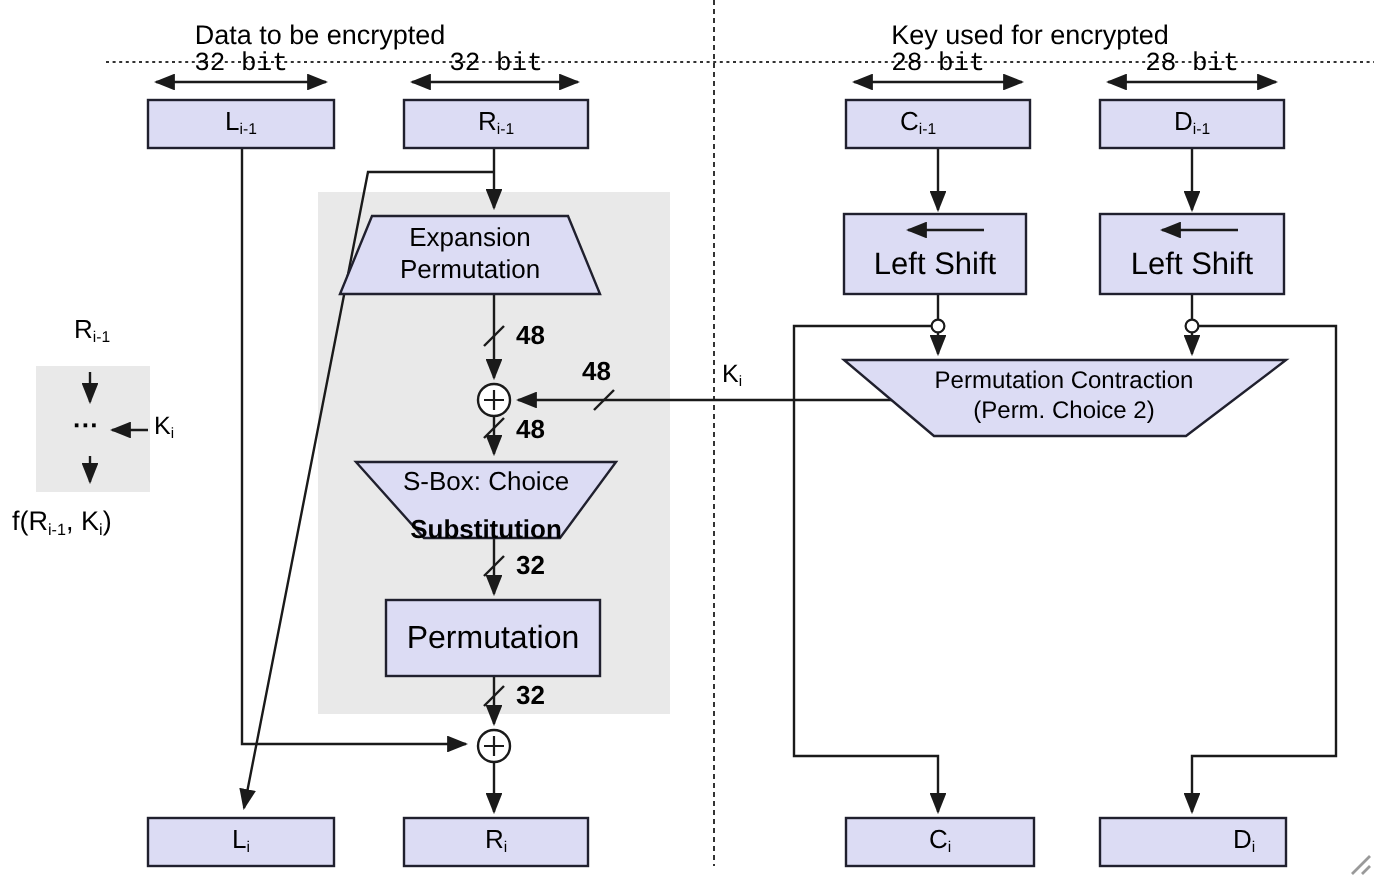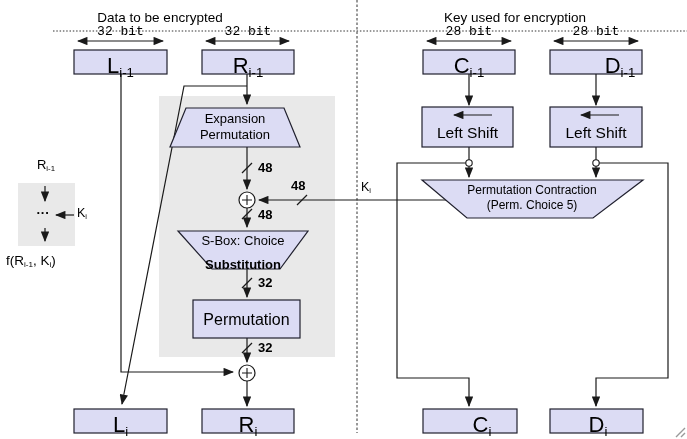--- a/index.html
+++ b/index.html
@@ -3,21 +3,21 @@
 <meta charset="utf-8">
 <style>
   html,body{margin:0;padding:0;background:#fff;}
   .canvas{position:relative;width:687px;height:439px;background:#ffffff;
           font-family:"Liberation Sans",sans-serif;color:#000;overflow:hidden;}
   svg.layer{position:absolute;left:0;top:0;}
   .t{position:absolute;line-height:1.12;text-align:center;white-space:nowrap;}
   .t sub{font-size:0.60em;vertical-align:-0.28em;letter-spacing:0;}
   .title{font-size:13.5px;}
   .bit{font-size:13px;font-family:Liberation Mono, monospace;}
-  .bx{font-size:22px;}
+  .bx{font-size:13px;}
   .ls{font-size:15.5px;}
   .trap{font-size:13px;}
   .pc{font-size:12px;}
   .wd{font-size:13px;text-align:left;font-weight:bold;}
   .kk{font-size:12.5px;text-align:left;}
   .leg{font-size:13px;}
   .perm{font-size:16px;}
 </style>
 </head>
 <body>
@@ -114,47 +114,47 @@
       <path d="M74,215 H56" marker-end="url(#ah)"></path>
       <path d="M45,228 V241" marker-end="url(#ah)"></path>
     </g>
 
     <g stroke="#9a9a9a" stroke-width="1.4">
       <path d="M676,437 L685,428 M681,437 L685,433"></path>
     </g>
   </svg>
 
   <div class="t title" style="left:53px;top:10px;width:214px;">Data to be encrypted</div>
-  <div class="t title" style="left:408px;top:10px;width:214px;">Key used for encryption</div>
+  <div class="t title" style="left:408px;top:10px;width:214px;">Key used for encrypted</div>
 
   <div class="t bit" style="left:74px;top:25px;width:93px;">32 bit</div>
   <div class="t bit" style="left:202px;top:25px;width:92px;">32 bit</div>
   <div class="t bit" style="left:423px;top:25px;width:92px;">28 bit</div>
   <div class="t bit" style="left:550px;top:25px;width:92px;">28 bit</div>
 
   <div class="t bx" style="left:74px;top:54px;width:93px;"><span>L</span><sub>i-1</sub></div>
   <div class="t bx" style="left:202px;top:54px;width:92px;"><span>R</span><sub>i-1</sub></div>
-  <div class="t bx" style="left:423px;top:54px;width:92px;"><span>C</span><sub>i-1</sub></div>
-  <div class="t bx" style="left:550px;top:54px;width:92px;padding-left:24px;"><span>D</span><sub>i-1</sub></div>
+  <div class="t bx" style="left:413px;top:54px;width:92px;"><span>C</span><sub>i-1</sub></div>
+  <div class="t bx" style="left:550px;top:54px;width:92px;"><span>D</span><sub>i-1</sub></div>
 
   <div class="t bx" style="left:74px;top:413px;width:93px;"><span>L</span><sub>i</sub></div>
   <div class="t bx" style="left:202px;top:413px;width:92px;"><span>R</span><sub>i</sub></div>
-  <div class="t bx" style="left:423px;top:413px;width:94px;margin-left:12px;"><span>C</span><sub>i</sub></div>
-  <div class="t bx" style="left:550px;top:413px;width:96px;"><span>D</span><sub>i</sub></div>
+  <div class="t bx" style="left:423px;top:413px;width:94px;"><span>C</span><sub>i</sub></div>
+  <div class="t bx" style="left:550px;top:413px;width:96px;padding-left:24px;"><span>D</span><sub>i</sub></div>
 
   <div class="t ls" style="left:422px;top:124px;width:91px;">Left Shift</div>
   <div class="t ls" style="left:550px;top:124px;width:92px;">Left Shift</div>
   <div class="t perm" style="left:193px;top:311px;width:107px;">Permutation</div>
 
   <div class="t trap" style="left:185px;top:112px;width:100px;">Expansion</div>
   <div class="t trap" style="left:185px;top:128px;width:100px;">Permutation</div>
   <div class="t trap" style="left:182px;top:234px;width:122px;">S-Box: Choice</div>
   <div class="t trap" style="left:182px;top:258px;width:122px;font-weight:bold;">Substitution</div>
   <div class="t pc" style="left:432px;top:184px;width:200px;">Permutation Contraction</div>
-  <div class="t pc" style="left:432px;top:199px;width:200px;">(Perm. Choice 5)</div>
+  <div class="t pc" style="left:432px;top:199px;width:200px;">(Perm. Choice 2)</div>
 
   <div class="t wd" style="left:258px;top:161px;">48</div>
   <div class="t wd" style="left:291px;top:179px;">48</div>
   <div class="t wd" style="left:258px;top:208px;">48</div>
   <div class="t wd" style="left:258px;top:276px;">32</div>
   <div class="t wd" style="left:258px;top:341px;">32</div>
 
   <div class="t kk" style="left:361px;top:180px;"><span>K</span><sub>i</sub></div>
 
   <div class="t leg" style="left:20px;top:158px;width:52px;"><span>R</span><sub>i-1</sub></div>

